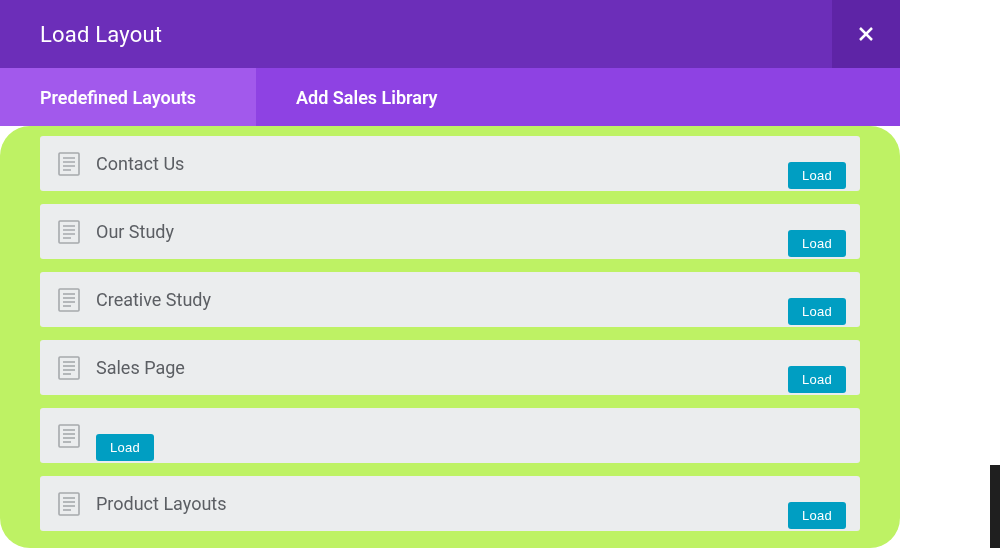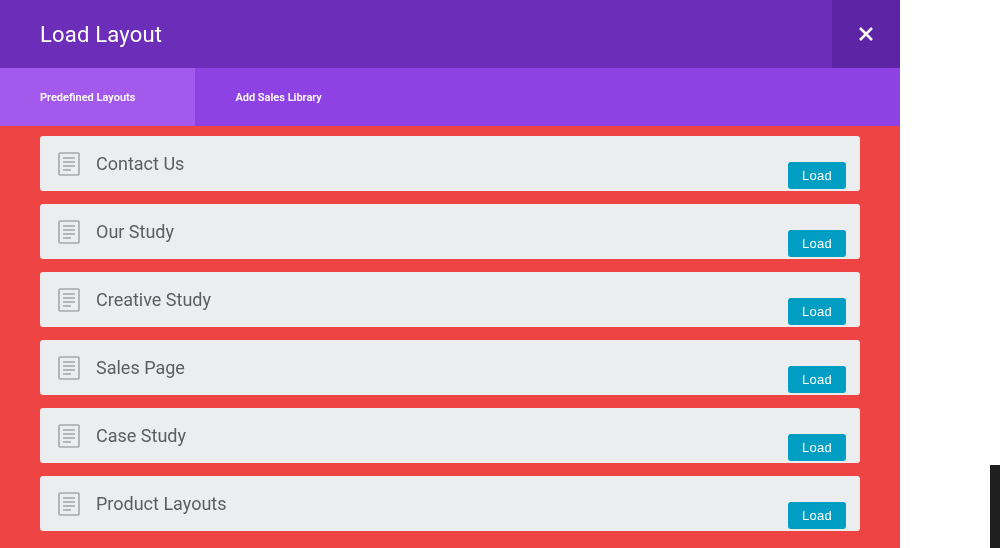--- a/index.html
+++ b/index.html
@@ -8,26 +8,26 @@
   .modal { width: 900px; height: 548px; display: flex; flex-direction: column; }
 
   
   .header { background: #6c2eb9; height: 68px; display: flex; align-items: center; position: relative; }
   .header-title { color: #fff; font-size: 22px; font-weight: 400; padding-left: 40px; letter-spacing: 0.2px; }
   .close-btn { position: absolute; right: 0; top: 0; width: 68px; height: 68px; background: #5e24a6; display: flex; align-items: center; justify-content: center; cursor: pointer; color: #fff; font-size: 20px; }
   .close-btn svg { stroke: #fff; stroke-width: 2.5; }
 
   
   .tabs { background: #8e42e3; height: 58px; display: flex; align-items: stretch; }
-  .tab { display: flex; align-items: center; padding: 0 40px; color: #fff; font-size: 11px; font-weight: 600; cursor: pointer; }
+  .tab { display: flex; align-items: center; padding: 0 40px; color: #fff; font-size: 18px; font-weight: 600; cursor: pointer; }
   .tab.active { background: #a259ec; }
   .tab:first-child { padding-left: 40px; padding-right: 60px; }
 
   
-  .content { flex: 1; background: #ef4444; padding: 10px 40px 0 40px; overflow-y: auto; }
+  .content { flex: 1; background: #bef264; padding: 10px 40px 0 40px; overflow-y: auto; border-radius: 30px; }
   .layout-list { display: flex; flex-direction: column; gap: 13px; }
   .layout-row { background: #ebedee; border-radius: 3px; height: 55px; display: flex; align-items: center; padding: 0 14px 0 16px; }
   .layout-icon { width: 26px; height: 26px; margin-right: 14px; flex: 0 0 auto; }
   .layout-icon svg { display: block; }
   .layout-name { flex: 1; color: #5b5e63; font-size: 18px; font-weight: 400; }
   .load-btn { background: #009ec2; color: #fff; border: none; border-radius: 3px; font-size: 13px; font-weight: 500; padding: 6px 14px; cursor: pointer; letter-spacing: 0.3px; margin-top: 24px; }
 
   
   .right-sliver { position: absolute; right: 0; top: 465px; width: 10px; height: 83px; background: #1f1f1f; }
 </style>
@@ -119,21 +119,20 @@
       <div class="layout-row">
         <span class="layout-icon">
           <svg width="26" height="26" viewBox="0 0 26 26" fill="none" stroke="#a6a9ac" stroke-width="1.6">
             <rect x="3" y="2" width="20" height="22" rx="1"></rect>
             <line x1="7" y1="7" x2="19" y2="7"></line>
             <line x1="7" y1="11" x2="19" y2="11"></line>
             <line x1="7" y1="15" x2="19" y2="15"></line>
             <line x1="7" y1="19" x2="15" y2="19"></line>
           </svg>
         </span>
-        <span class="layout-name">Case Study</span>
         <button class="load-btn">Load</button>
       </div>
 
       <div class="layout-row">
         <span class="layout-icon">
           <svg width="26" height="26" viewBox="0 0 26 26" fill="none" stroke="#a6a9ac" stroke-width="1.6">
             <rect x="3" y="2" width="20" height="22" rx="1"></rect>
             <line x1="7" y1="7" x2="19" y2="7"></line>
             <line x1="7" y1="11" x2="19" y2="11"></line>
             <line x1="7" y1="15" x2="19" y2="15"></line>

